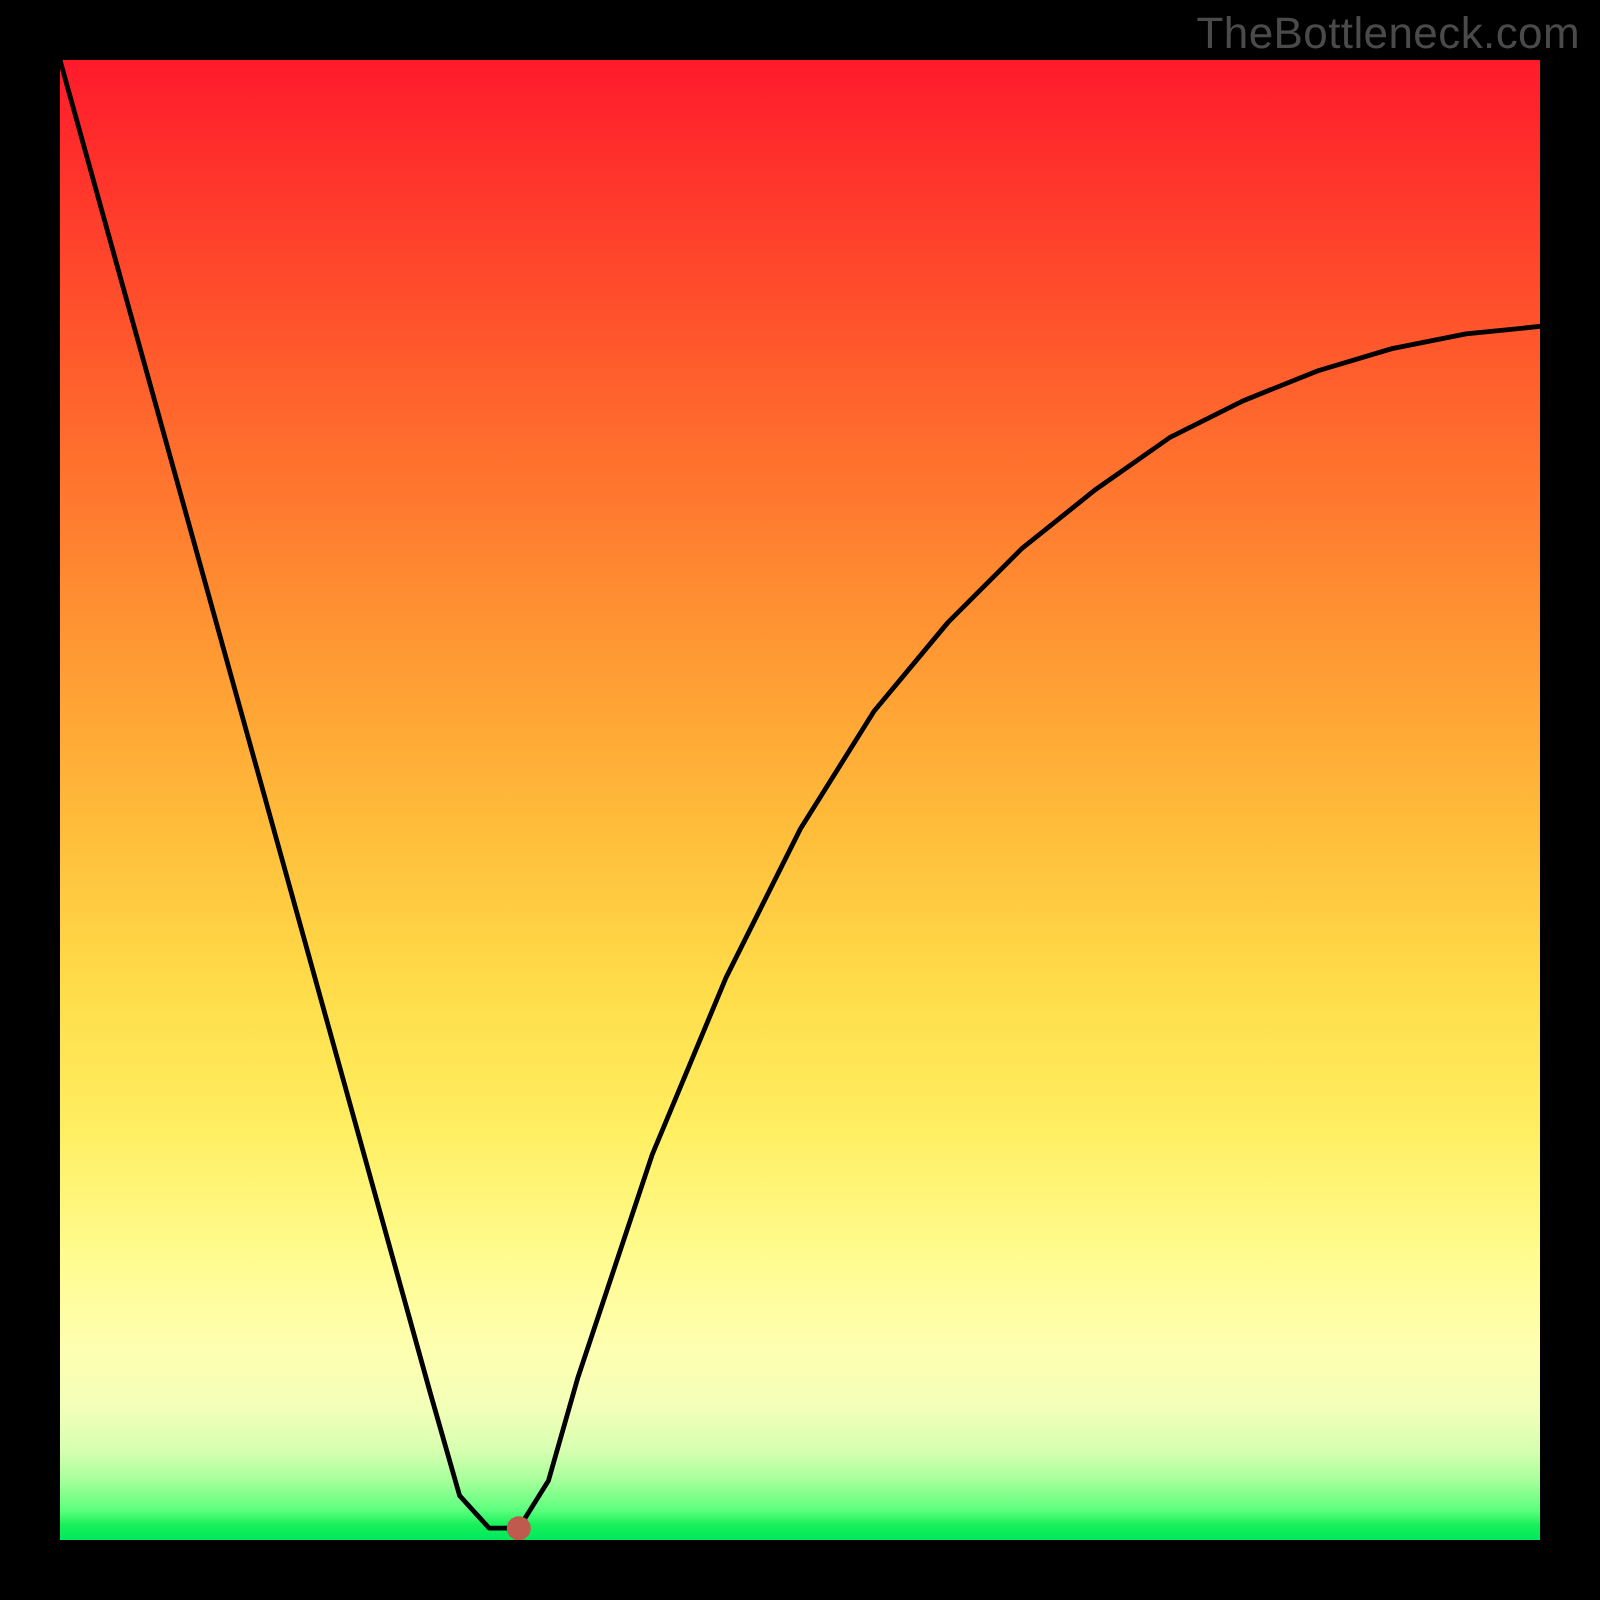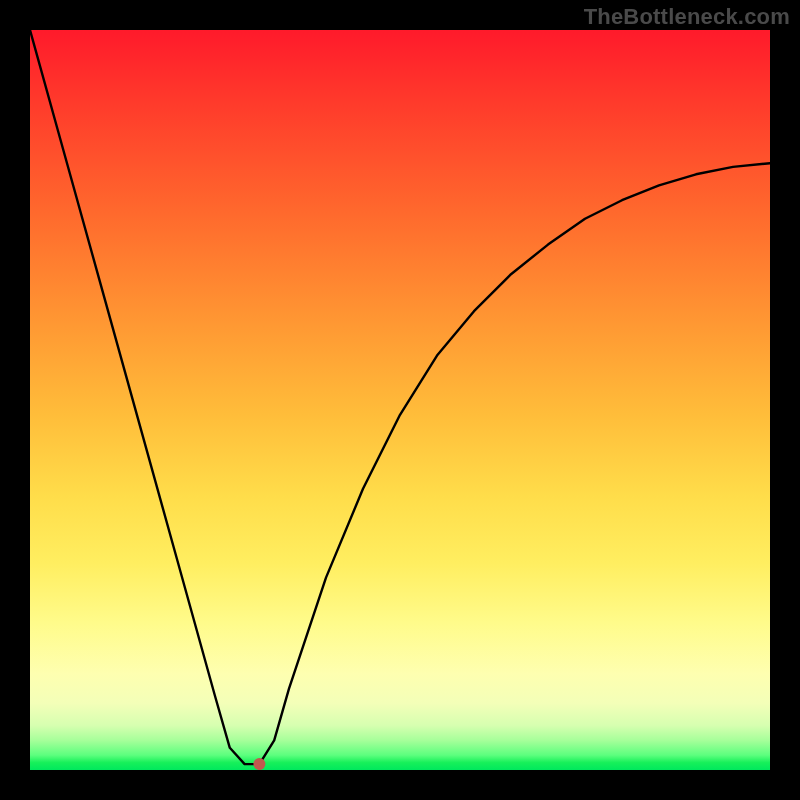--- a/index.html
+++ b/index.html
@@ -16,21 +16,21 @@
     width: 800px;
     height: 800px;
     background: #000000;
   }
   .watermark {
     position: absolute;
     top: 4px;
     right: 10px;
     color: #4a4a4a;
     font-size: 22px;
-    font-weight: 700;
+    font-weight: 400;
     letter-spacing: 0.2px;
     user-select: none;
   }
   .plot-area {
     position: absolute;
     left: 30px;
     top: 30px;
     width: 740px;
     height: 740px;
     

